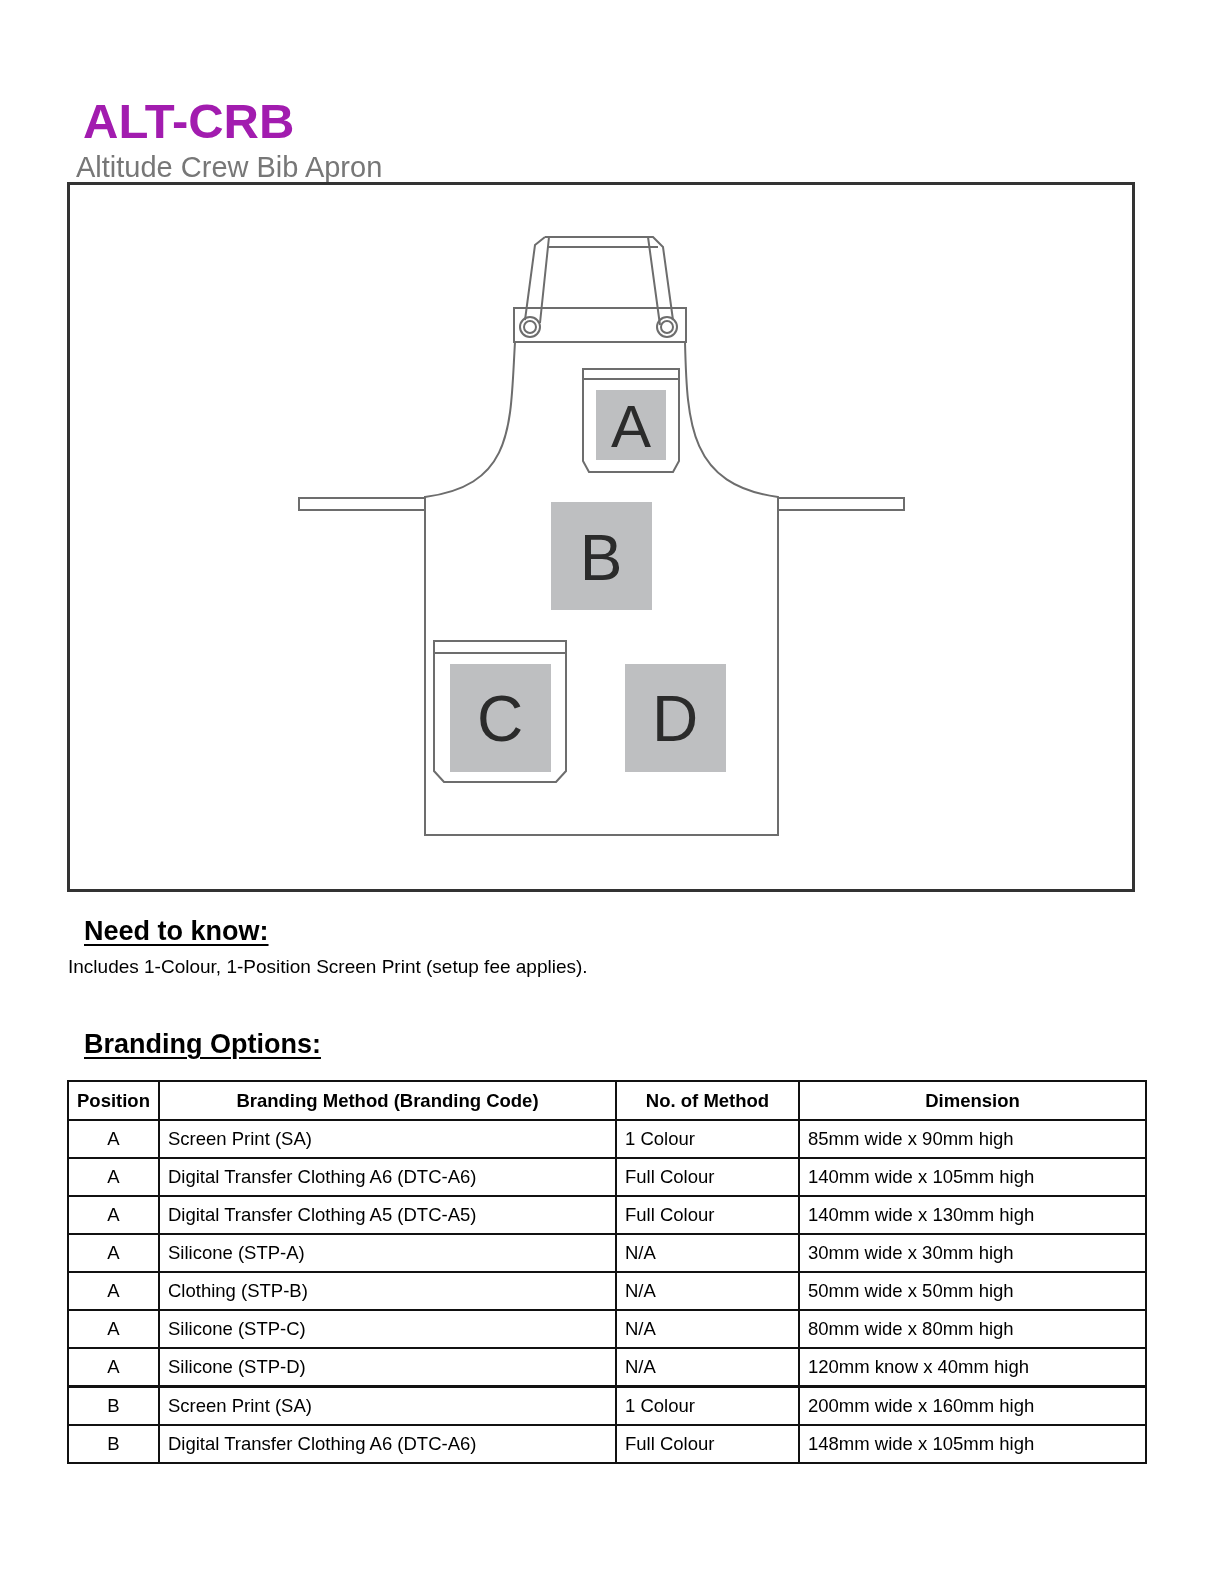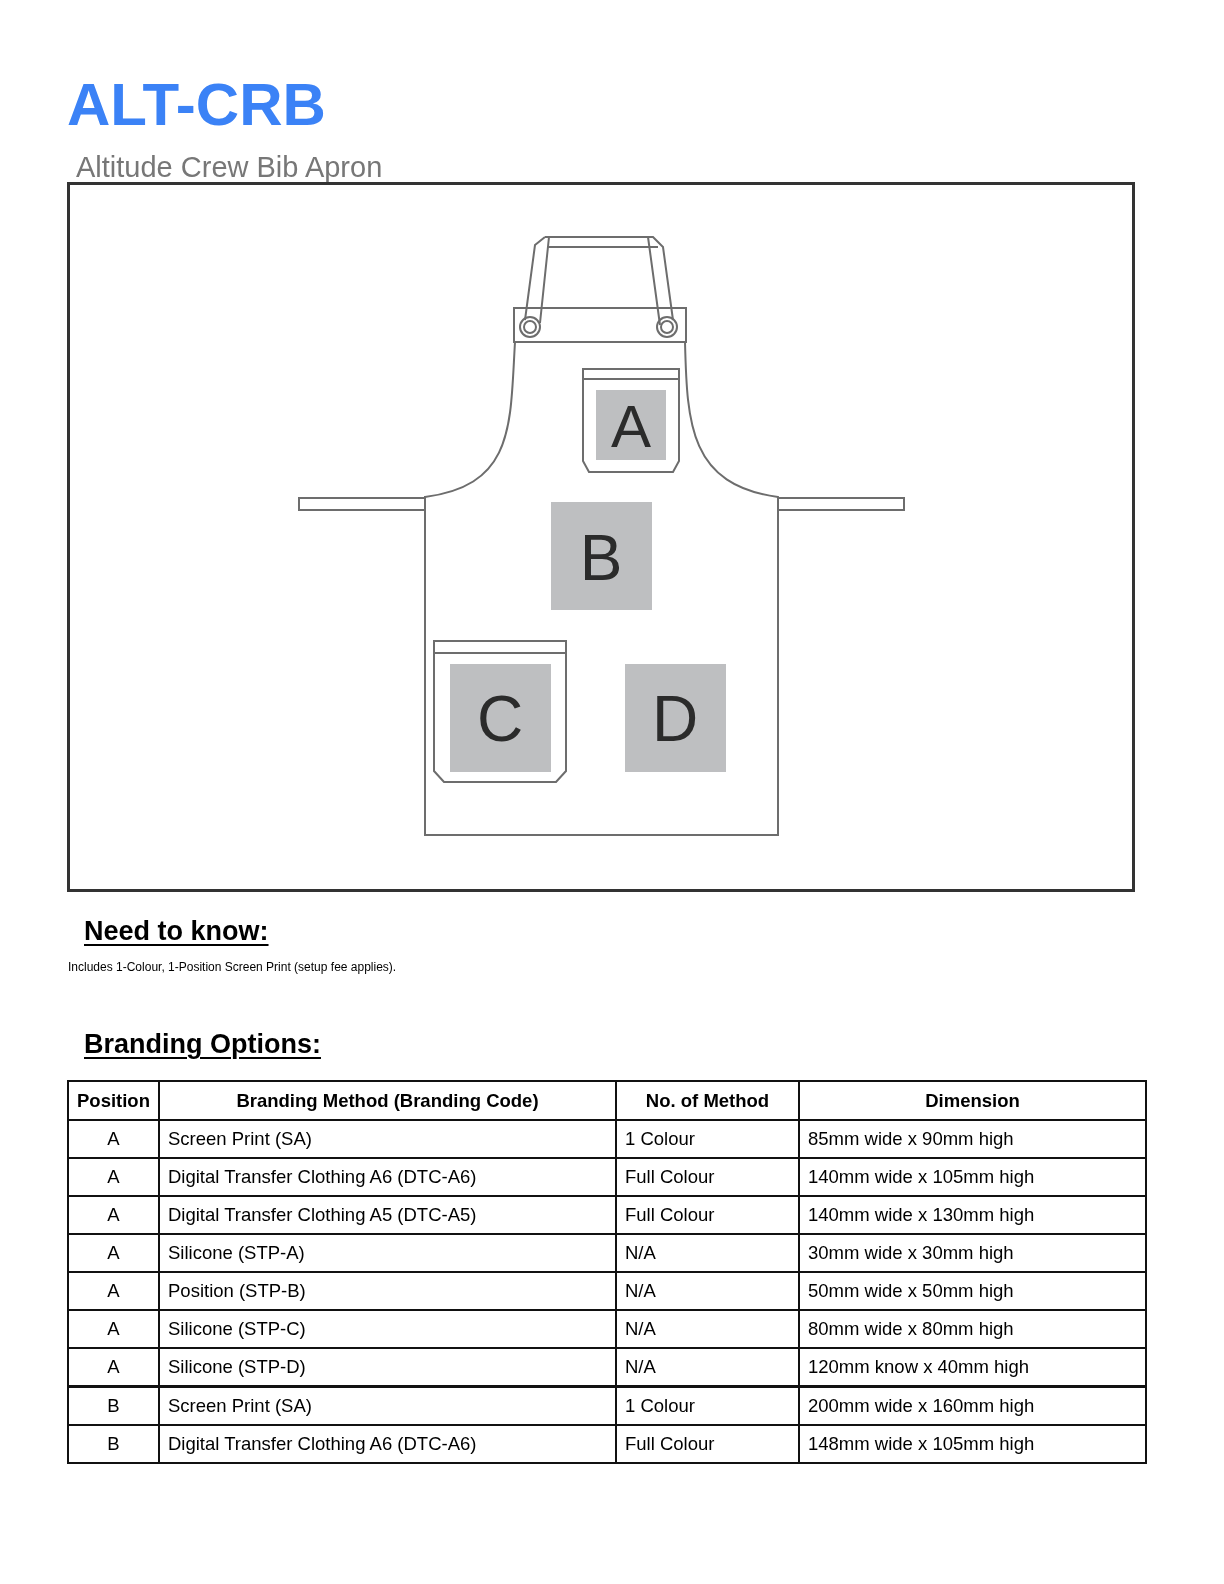--- a/index.html
+++ b/index.html
@@ -12,26 +12,26 @@
       height: 1584px;
       position: relative;
       font-family: "Liberation Sans", sans-serif;
       color: #000;
       overflow: hidden;
     }
     .code-title {
       position: absolute;
       left: 67px;
       top: 70px;
-      font-size: 60px;
+      font-size: 49px;
       font-weight: bold;
-      color: #3b82f6;
+      color: #a21caf;
       letter-spacing: 0px;
       line-height: 70px;
-      margin: 0;
+      margin: 16px;
     }
     .product-name {
       position: absolute;
       left: 68px;
       top: 142px;
       font-size: 29px;
       color: #777777;
       line-height: 34px;
       margin: 8px;
     }
@@ -59,21 +59,21 @@
       text-decoration-thickness: 2px;
       margin: 16px;
       line-height: 32px;
     }
     .need-title { top: 899px; }
     .branding-title { top: 1012px; }
     .note {
       position: absolute;
       left: 68px;
       top: 956px;
-      font-size: 12px;
+      font-size: 19px;
       margin: 0;
       line-height: 22px;
     }
     table.brand {
       position: absolute;
       left: 67px;
       width: 1078px;
       border-collapse: collapse;
       table-layout: fixed;
       font-size: 18.5px;
@@ -187,21 +187,21 @@
       <td>140mm wide x 130mm high</td>
     </tr>
     <tr>
       <td class="pos">A</td>
       <td>Silicone (STP-A)</td>
       <td>N/A</td>
       <td>30mm wide x 30mm high</td>
     </tr>
     <tr>
       <td class="pos">A</td>
-      <td>Position (STP-B)</td>
+      <td>Clothing (STP-B)</td>
       <td>N/A</td>
       <td>50mm wide x 50mm high</td>
     </tr>
     <tr>
       <td class="pos">A</td>
       <td>Silicone (STP-C)</td>
       <td>N/A</td>
       <td>80mm wide x 80mm high</td>
     </tr>
     <tr>

